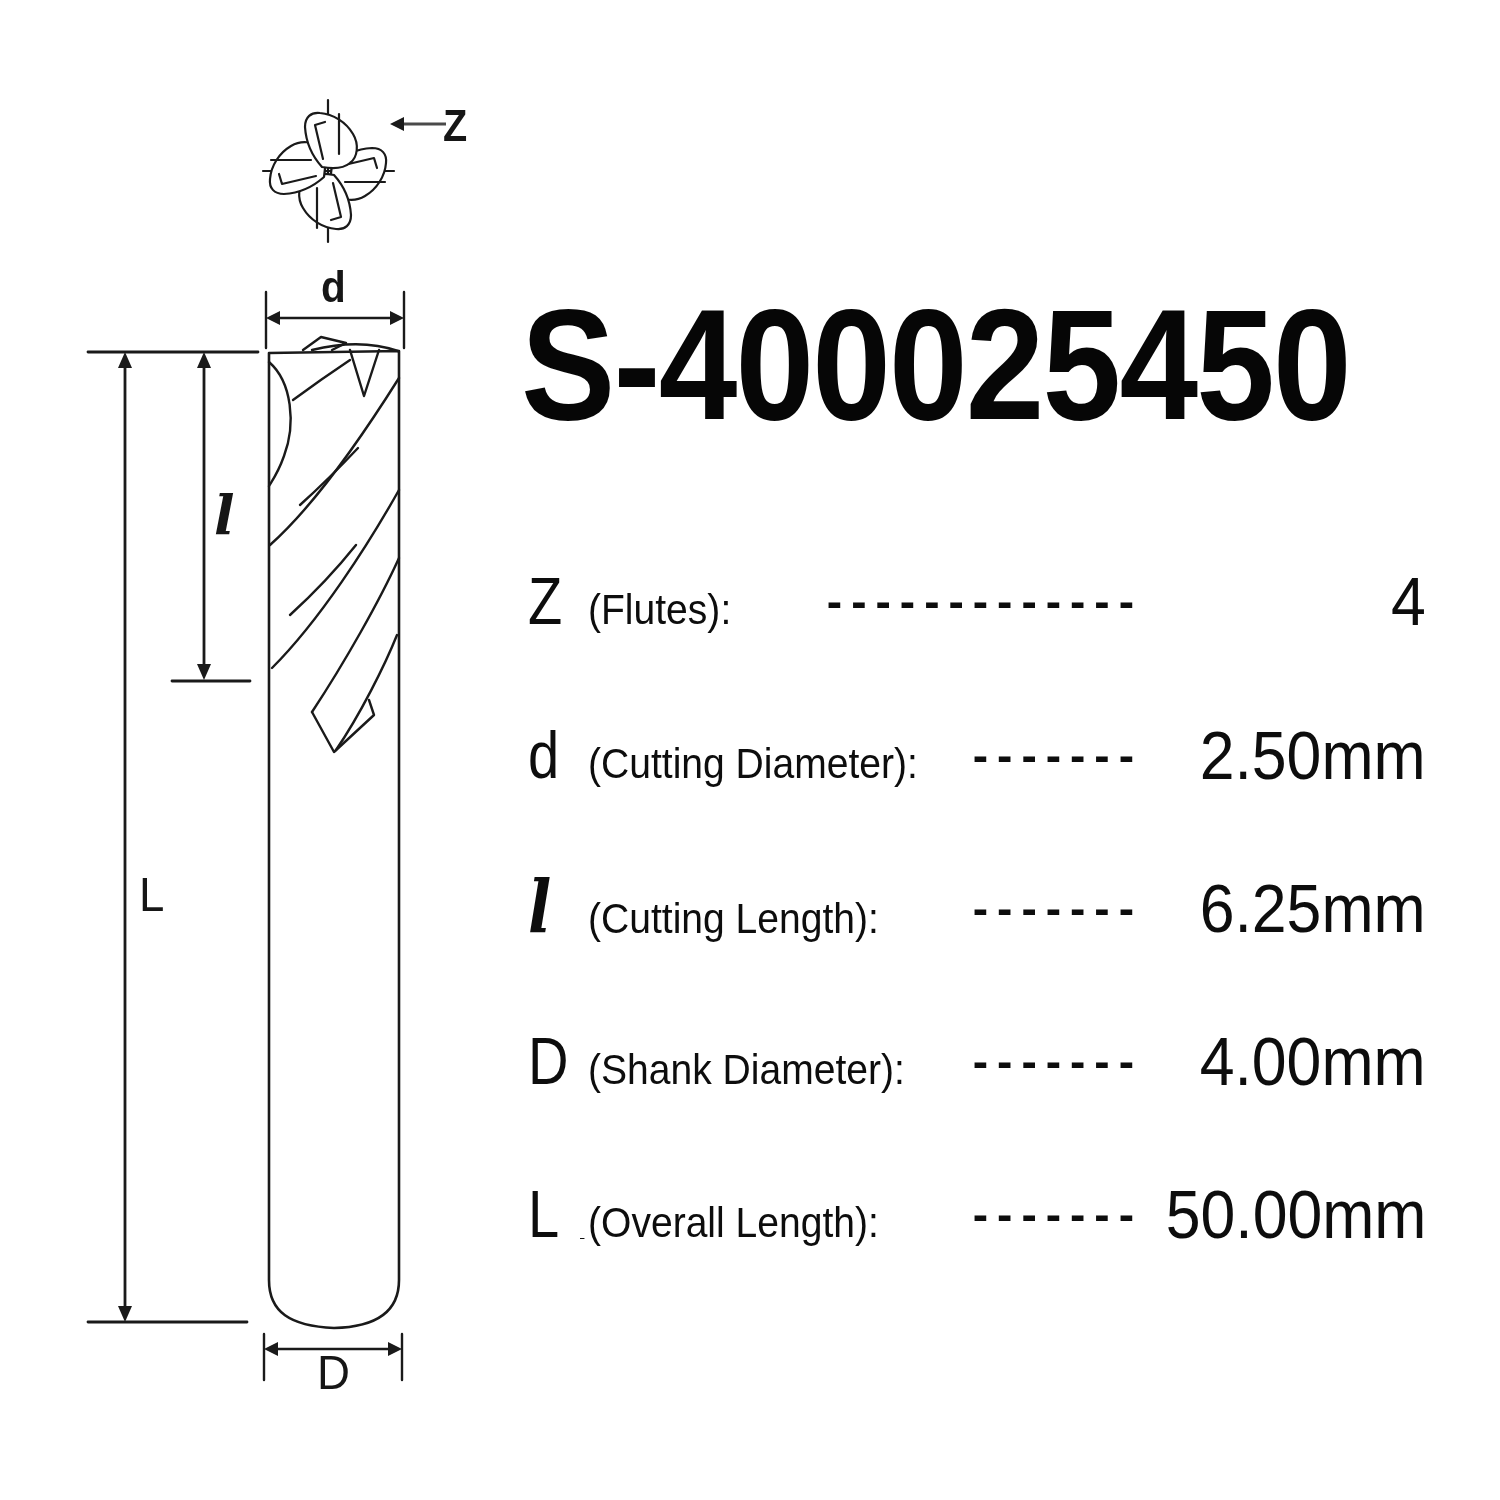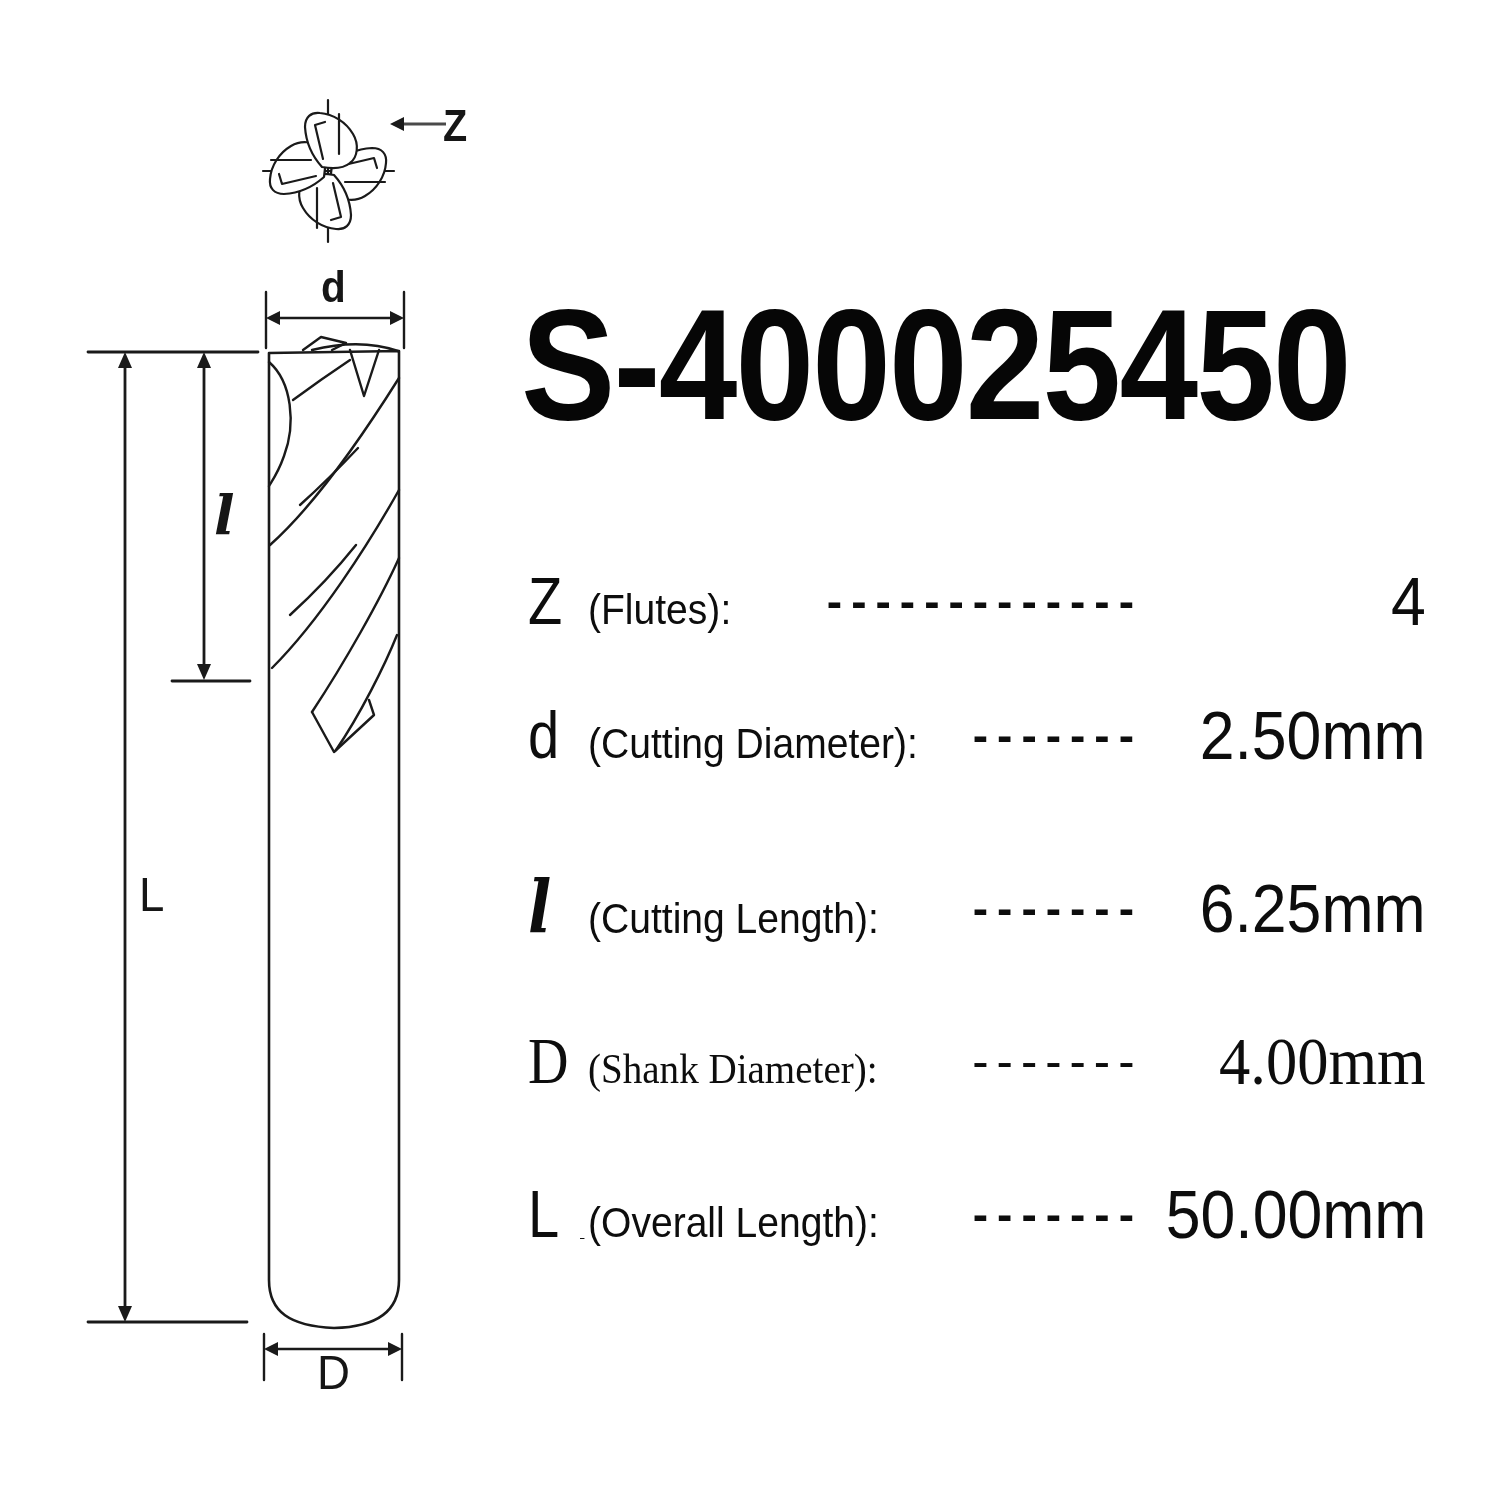--- a/index.html
+++ b/index.html
@@ -17,21 +17,21 @@
   .dl-D{left:317px;top:1349px;font-size:48px;font-weight:500;transform:scaleX(.95);transform-origin:left;}
 
   
   .title{position:absolute;left:521px;top:286px;font-size:157px;font-weight:bold;
          letter-spacing:-2px;line-height:1;white-space:nowrap;color:#060606;
          transform:scaleX(.9);transform-origin:left;}
 
   
   .row{position:absolute;left:0;width:1500px;height:90px;line-height:90px;
        padding-left:528px;box-sizing:border-box;white-space:nowrap;}
-  .row-1{top:556px;} .row-2{top:690px;} .row-3{top:863px;} .row-4{top:1016px;font-family:Liberation Serif, serif;} .row-5{top:1169px;text-decoration:underline;}
+  .row-1{top:556px;} .row-2{top:710px;} .row-3{top:863px;} .row-4{top:1016px;} .row-5{top:1169px;text-decoration:underline;}
   .sym{display:inline-block;width:52px;font-size:66px;color:#0d0d0d;
        transform:scaleX(.85);transform-origin:left;vertical-align:baseline;}
   .row-3 .sym{font-family:"DejaVu Serif",serif;font-style:italic;font-weight:bold;font-size:72px;}
   .lbl{display:inline-block;margin-left:4px;font-size:42px;color:#0d0d0d;
        transform:scaleX(.93);transform-origin:left;vertical-align:baseline;}
   .dash{position:absolute;top:0;right:357px;line-height:90px;font-size:46px;font-weight:bold;
         letter-spacing:9px;color:#0d0d0d;}
   .val{position:absolute;top:0;right:74px;line-height:90px;font-size:68px;color:#0d0d0d;
        transform:scaleX(.92);transform-origin:right;}
 </style>

